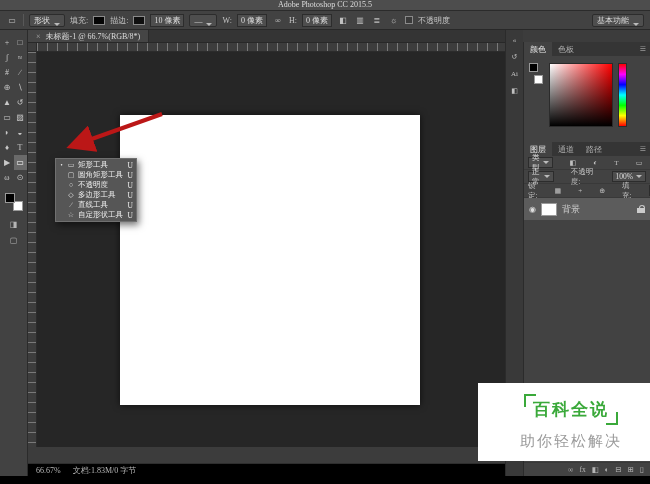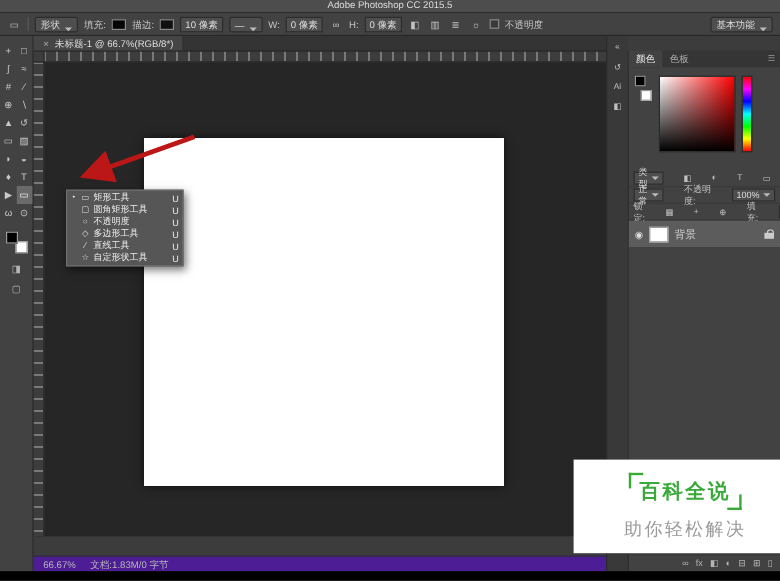--- a/index.html
+++ b/index.html
@@ -1,18 +1,18 @@
 <!DOCTYPE html>
 <html><head>
 <meta charset="utf-8">
 <style>
   * { box-sizing: border-box; margin: 0; padding: 0; }
   html,body { background:#222; }
   .app{position:relative;width:650px;height:484px;background:#3c3c3c;overflow:hidden;
-       font-family:Liberation Sans, sans-serif;font-size:9px;color:#ccc;}
+       font-family:Liberation Serif, serif;font-size:9px;color:#ccc;}
 
   
   .titlebar{position:absolute;top:0;left:0;width:650px;height:11px;background:#4d4d4d;
             border-bottom:1px solid #2b2b2b;text-align:center;font-size:8px;line-height:10px;color:#ddd;}
 
   
   .options{position:absolute;top:11px;left:0;width:650px;height:19px;background:#424242;
            border-bottom:1px solid #282828;display:flex;align-items:center;gap:5px;padding:0 6px;font-size:8px;}
   .opt-sep{width:1px;height:12px;background:#585858;}
   .opt-drop{background:#4e4e4e;border:1px solid #2c2c2c;border-radius:2px;height:13px;
@@ -48,21 +48,21 @@
   .tab-close{color:#aaa;}
   .canvas-wrap{flex:1;position:relative;background:#262626;overflow:hidden;}
   .ruler-corner{position:absolute;top:0;left:0;width:9px;height:9px;background:#3d3d3d;
                 border-right:1px solid #2b2b2b;border-bottom:1px solid #2b2b2b;z-index:3;}
   .ruler-top{position:absolute;top:0;left:9px;right:0;height:9px;background:#3d3d3d;border-bottom:1px solid #2b2b2b;
              background-image:repeating-linear-gradient(to right,rgba(170,170,170,.55) 0 1px,transparent 1px 10px);z-index:2;}
   .ruler-left{position:absolute;top:9px;left:0;width:9px;bottom:0;background:#3d3d3d;border-right:1px solid #2b2b2b;
               background-image:repeating-linear-gradient(to bottom,rgba(170,170,170,.55) 0 1px,transparent 1px 10px);z-index:2;}
   .canvas{position:absolute;left:92px;top:72px;width:300px;height:290px;background:#fff;
           box-shadow:0 0 7px rgba(0,0,0,.65);}
-  .statusbar{height:13px;background:#4c1d95;border-top:1px solid #2e2e2e;display:flex;align-items:center;
+  .statusbar{height:13px;background:#000000;border-top:1px solid #2e2e2e;display:flex;align-items:center;
              gap:12px;padding-left:8px;font-size:8px;color:#b8b8b8;margin-top:16px;}
 
   
   .right{width:145px;display:flex;flex:none;}
   .strip{width:18px;background:#393939;border-left:1px solid #2b2b2b;display:flex;flex-direction:column;
          align-items:center;padding-top:6px;gap:9px;font-size:7px;color:#c0c0c0;}
   .panels{width:127px;background:#424242;border-left:1px solid #2b2b2b;display:flex;flex-direction:column;margin-top:12px;}
   .panel-tabs{height:14px;background:#353535;display:flex;font-size:8px;flex:none;}
   .ptab{padding:0 6px;display:flex;align-items:center;color:#b0b0b0;}
   .ptab.active{background:#424242;color:#e8e8e8;}
@@ -89,21 +89,21 @@
                      border:1px solid #ccc;border-bottom:none;border-radius:3px 3px 0 0;}
   .lock-icon::after{content:"";position:absolute;bottom:0;left:0;width:8px;height:5px;background:#ccc;}
   .lp-body{flex:1;background:#424242;}
   .lp-bottom{height:14px;border-top:1px solid #393939;display:flex;align-items:center;justify-content:flex-end;
              gap:6px;padding:0 6px;font-size:7.5px;color:#b5b5b5;flex:none;}
 
   
   .footer{position:absolute;left:0;bottom:0;width:650px;height:8px;background:#000;}
 
   
-  .flyout{position:absolute;left:55px;top:158px;width:98px;background:#565656;border:1px solid #707070;
+  .flyout{position:absolute;left:55px;top:158px;width:82px;background:#565656;border:1px solid #707070;
           box-shadow:2px 3px 7px rgba(0,0,0,.55);z-index:20;padding:1px 0;}
   .fly-item{height:10px;display:flex;align-items:center;gap:3px;padding:0 3px;font-size:7.5px;color:#eee;}
   .fly-check{width:5px;text-align:center;font-size:6px;}
   .fly-ico{width:8px;text-align:center;font-size:7px;color:#ddd;}
   .fly-key{margin-left:auto;}
 
   
   .arrow-svg{position:absolute;left:50px;top:104px;z-index:30;pointer-events:none;}
 
   
@@ -275,20 +275,26 @@
         </div>
         <div class="color-body">
           <div class="mini-fgbg">
             <span class="mini-fg"></span>
             <span class="mini-bg"></span>
           </div>
           <div class="spectrum"></div>
           <div class="rainbow"></div>
         </div>
 
+        <div class="panel-tabs">
+          <span class="ptab active">图层</span>
+          <span class="ptab">通道</span>
+          <span class="ptab">路径</span>
+          <span class="pmenu">☰</span>
+        </div>
         <div class="lp-row">
           <div class="drop-sm">
             <span>类型</span>
             <span class="caret"></span>
           </div>
           <span class="mini-ico">◧</span>
           <span class="mini-ico">◐</span>
           <span class="mini-ico">T</span>
           <span class="mini-ico">▭</span>
           <span class="mini-ico">▦</span>

